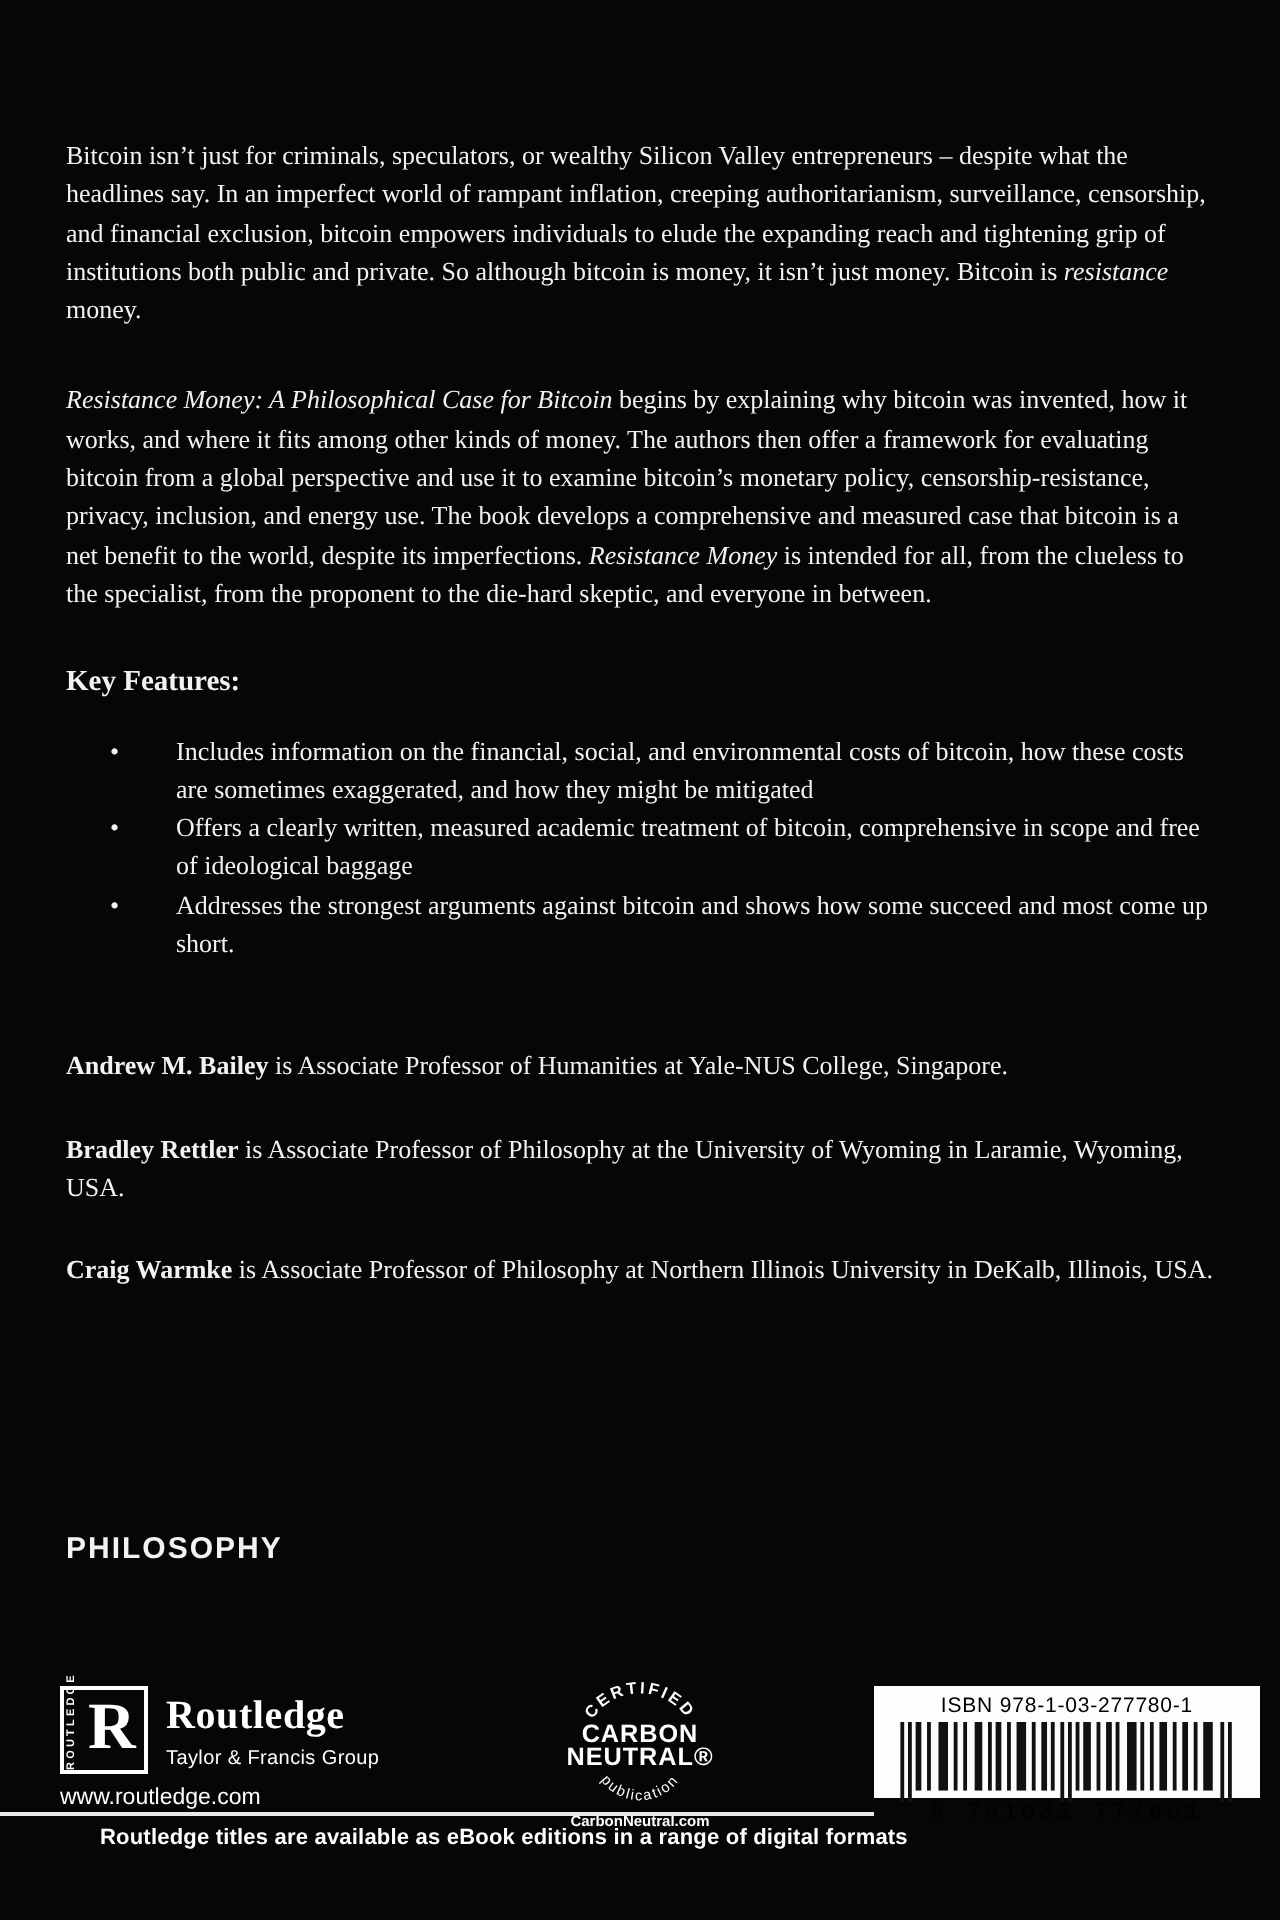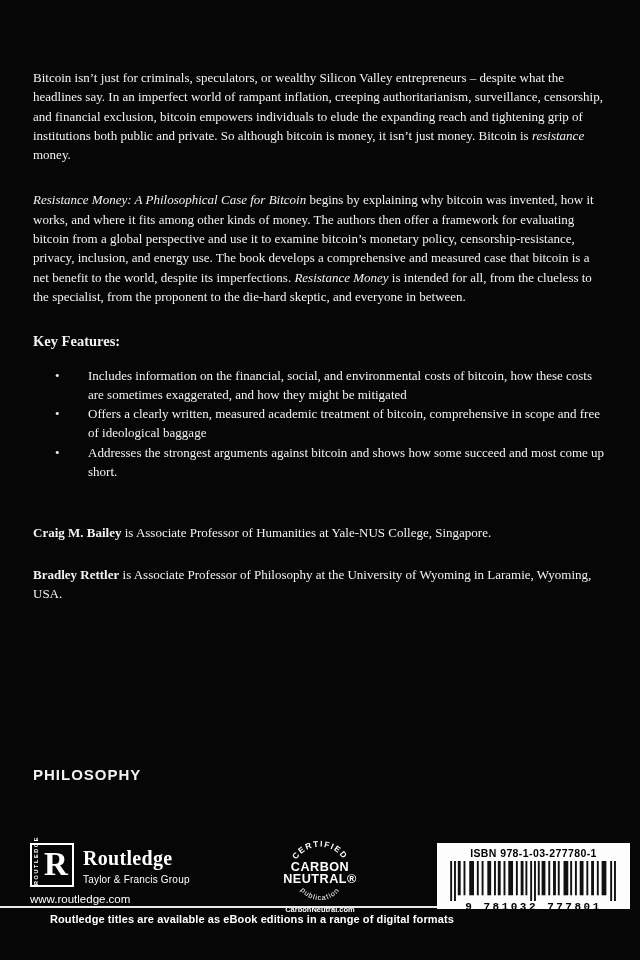--- a/index.html
+++ b/index.html
@@ -51,22 +51,22 @@
   
   .carbon { position:absolute; left:280px; top:834px; width:80px; text-align:center; color:#fff; }
   .c-arc { font-size:8.5px; font-weight:bold; fill:#fff; letter-spacing:1.5px; }
   .c-main { font-size:13px; font-weight:bold; fill:#fff; letter-spacing:0.5px; }
   .c-sub { font-size:7.5px; fill:#fff; letter-spacing:1px; }
   .carbon-url { font-size:7.5px; font-weight:bold; margin-top:-3px; }
   
   .informa { position:absolute; top:876px; right:11px; font-size:10px; color:#fff; }
   .isbn-box {
     position:absolute; left:437px; top:843px;
-    width:193px; height:66px; background:#fdfdfd; color:#000;
-    text-align:center; padding-top:4px;font-weight:bold;
+    width:193px; height:56px; background:#fdfdfd; color:#000;
+    text-align:center; padding-top:4px;
   }
   .isbn-label { font-size:10.5px; letter-spacing:0.4px; }
   .barcode { display:block; margin:2px auto 0 auto; }
   .barcode-digits {
     font-family:"Liberation Mono", monospace;
     font-size:11px; letter-spacing:2.5px; margin-top:0px;
   }
   
   .rule { position:absolute; left:0px; top:906px; width:437px; height:2px; background:#e9e9e9; }
   .ebook-note {
@@ -84,22 +84,23 @@
         <p class="body-para"><span>Bitcoin isn’t just for criminals, speculators, or wealthy Silicon Valley entrepreneurs – despite what the headlines say. In an imperfect world of rampant inflation, creeping authoritarianism, surveillance, censorship, and financial exclusion, bitcoin empowers individuals to elude the expanding reach and tightening grip of institutions both public and private. So although bitcoin is money, it isn’t just money. Bitcoin is </span><span class="it">resistance</span><span> money.</span></p>
         <p class="body-para"><span class="it">Resistance Money: A Philosophical Case for Bitcoin</span><span> begins by explaining why bitcoin was invented, how it works, and where it fits among other kinds of money. The authors then offer a framework for evaluating bitcoin from a global perspective and use it to examine bitcoin’s monetary policy, censorship-resistance, privacy, inclusion, and energy use. The book develops a comprehensive and measured case that bitcoin is a net benefit to the world, despite its imperfections. </span><span class="it">Resistance Money</span><span> is intended for all, from the clueless to the specialist, from the proponent to the die-hard skeptic, and everyone in between.</span></p>
       </div>
     <h2 class="kf">Key Features:</h2>
     <ul class="kf-list" id="features">
         <li>Includes information on the financial, social, and environmental costs of bitcoin, how these costs are sometimes exaggerated, and how they might be mitigated</li>
         <li>Offers a clearly written, measured academic treatment of bitcoin, comprehensive in scope and free of ideological baggage</li>
         <li>Addresses the strongest arguments against bitcoin and shows how some succeed and most come up short.</li>
       </ul>
     <div class="authors" id="authors">
-        <p class="author-para"><strong>Craig M. Bailey</strong> is Associate Professor of Humanities at Yale-NUS College, Singapore.</p>
+        <p class="author-para"><strong>Andrew M. Bailey</strong> is Associate Professor of Humanities at Yale-NUS College, Singapore.</p>
         <p class="author-para"><strong>Bradley Rettler</strong> is Associate Professor of Philosophy at the University of Wyoming in Laramie, Wyoming, USA.</p>
+        <p class="author-para"><strong>Craig Warmke</strong> is Associate Professor of Philosophy at Northern Illinois University in DeKalb, Illinois, USA.</p>
       </div>
   </div>
 
   <div class="category">PHILOSOPHY</div>
 
   <div class="rl-box">
     <span class="rl-vertical">ROUTLEDGE</span>
     <span class="rl-R">R</span>
   </div>
   <div class="pub-text">

